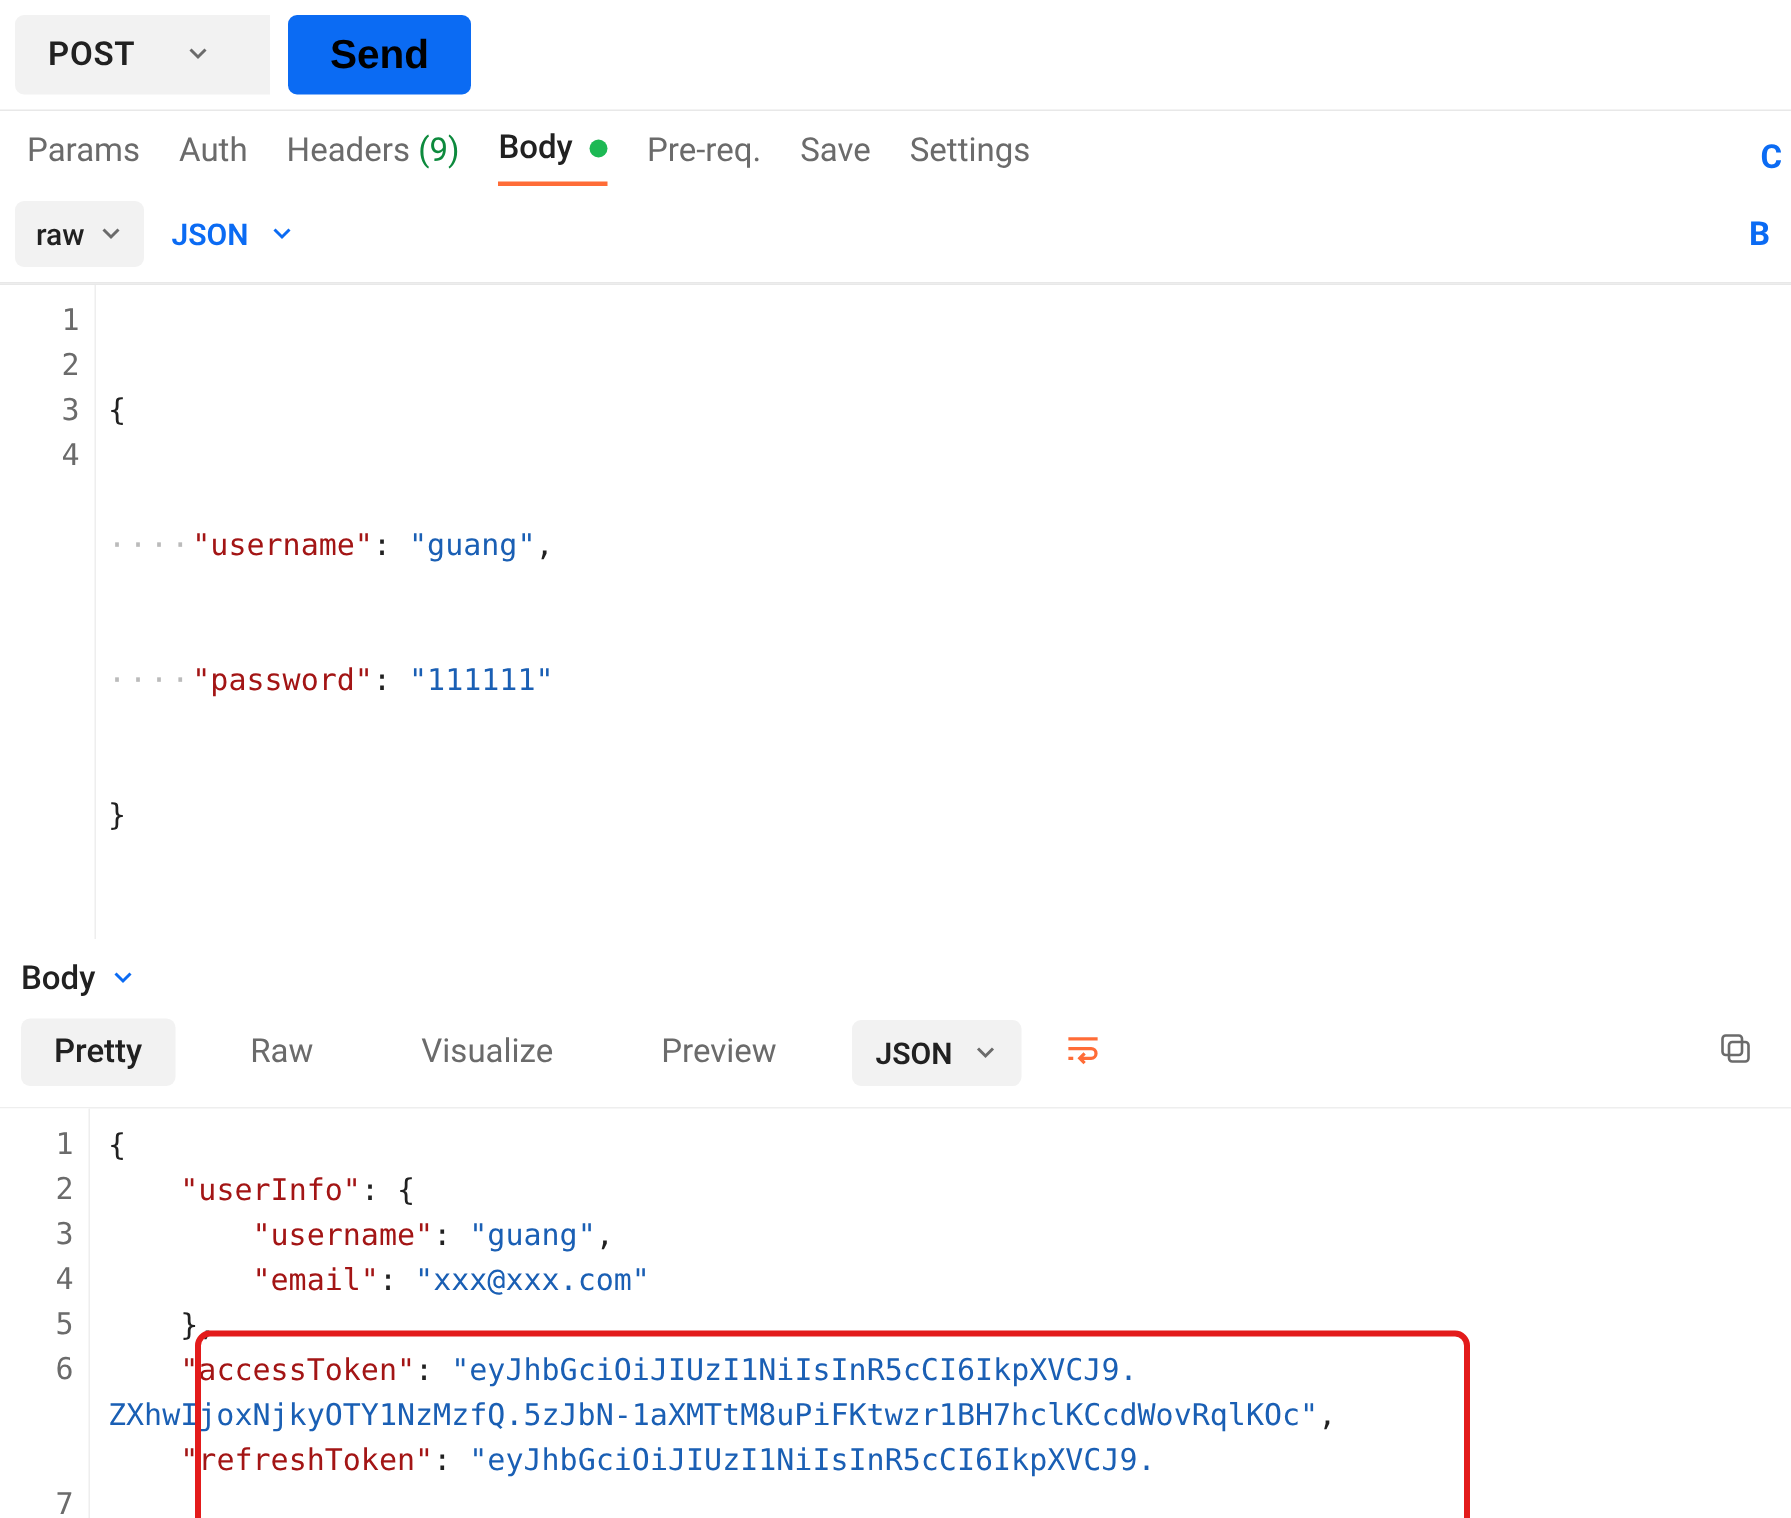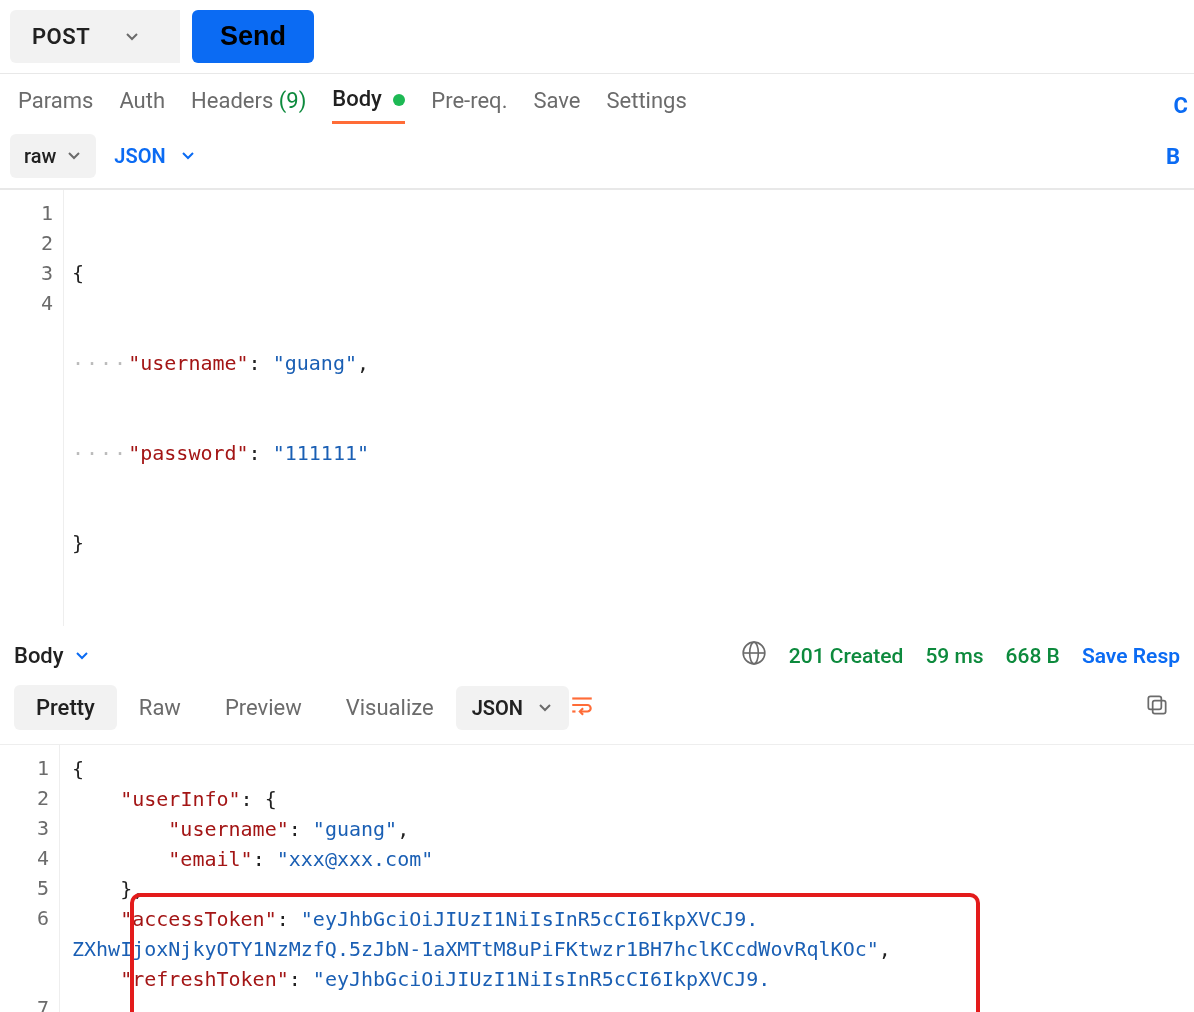--- a/index.html
+++ b/index.html
@@ -139,21 +139,21 @@
   .resp-hdr .body-sel .chev svg { stroke:#0b6bf3; }
   .resp-right { margin-left:auto; display:flex; align-items:center; gap:22px; font-size:21px; }
   .status-ok { color:#0d8a3d; font-weight:500; }
   .save-link { color:#0b6bf3; font-weight:600; }
 
   .globe-icon { width:26px; height:26px; }
   .globe-icon circle, .globe-icon path, .globe-icon ellipse { fill:none; stroke:#6b6b6b; stroke-width:1.5; }
 
   
   .resp-tabs-row {
-    display:flex; align-items:center; 
+    display:flex; align-items:center; gap:28px;
     padding:8px 24px 14px 14px;
     font-size:22px;
     color:#6b6b6b;
   }
   .resp-tab { padding:10px 22px; border-radius:6px; cursor:pointer; }
   .resp-tab.active { background:#f2f2f2; color:#212121; font-weight:500; }
   .resp-pill {
     background:#f2f2f2; border-radius:6px;
     padding:10px 16px; display:flex; align-items:center; gap:14px;
     font-size:20px; font-weight:600; color:#212121;
@@ -245,40 +245,27 @@
 
 <div class="resp-hdr">
   <div class="body-sel">
     <span>Body</span>
     <span class="chev">
       <svg viewBox="0 0 16 16">
           <polyline points="3 6 8 11 13 6"></polyline>
         </svg>
     </span>
   </div>
-  <div class="resp-right">
-    <span>
-      <svg class="globe-icon" viewBox="0 0 24 24">
-        <circle cx="12" cy="12" r="10"></circle>
-        <ellipse cx="12" cy="12" rx="4" ry="10"></ellipse>
-        <path d="M2 12h20"></path>
-      </svg>
-    </span>
-    <span class="status-ok">201 Created</span>
-    <span class="status-ok">59 ms</span>
-    <span class="status-ok">668 B</span>
-    <span class="save-link">Save Resp</span>
-  </div>
 </div>
 
 <div class="resp-tabs-row">
   <div class="resp-tab active">Pretty</div>
   <div class="resp-tab">Raw</div>
+  <div class="resp-tab">Visualize</div>
   <div class="resp-tab">Preview</div>
-  <div class="resp-tab">Visualize</div>
   <div class="resp-pill">
     <span>JSON</span>
     <span class="chev">
       <svg viewBox="0 0 16 16">
           <polyline points="3 6 8 11 13 6"></polyline>
         </svg>
     </span>
   </div>
   <span class="wrap-icon">
     <svg viewBox="0 0 24 24">

